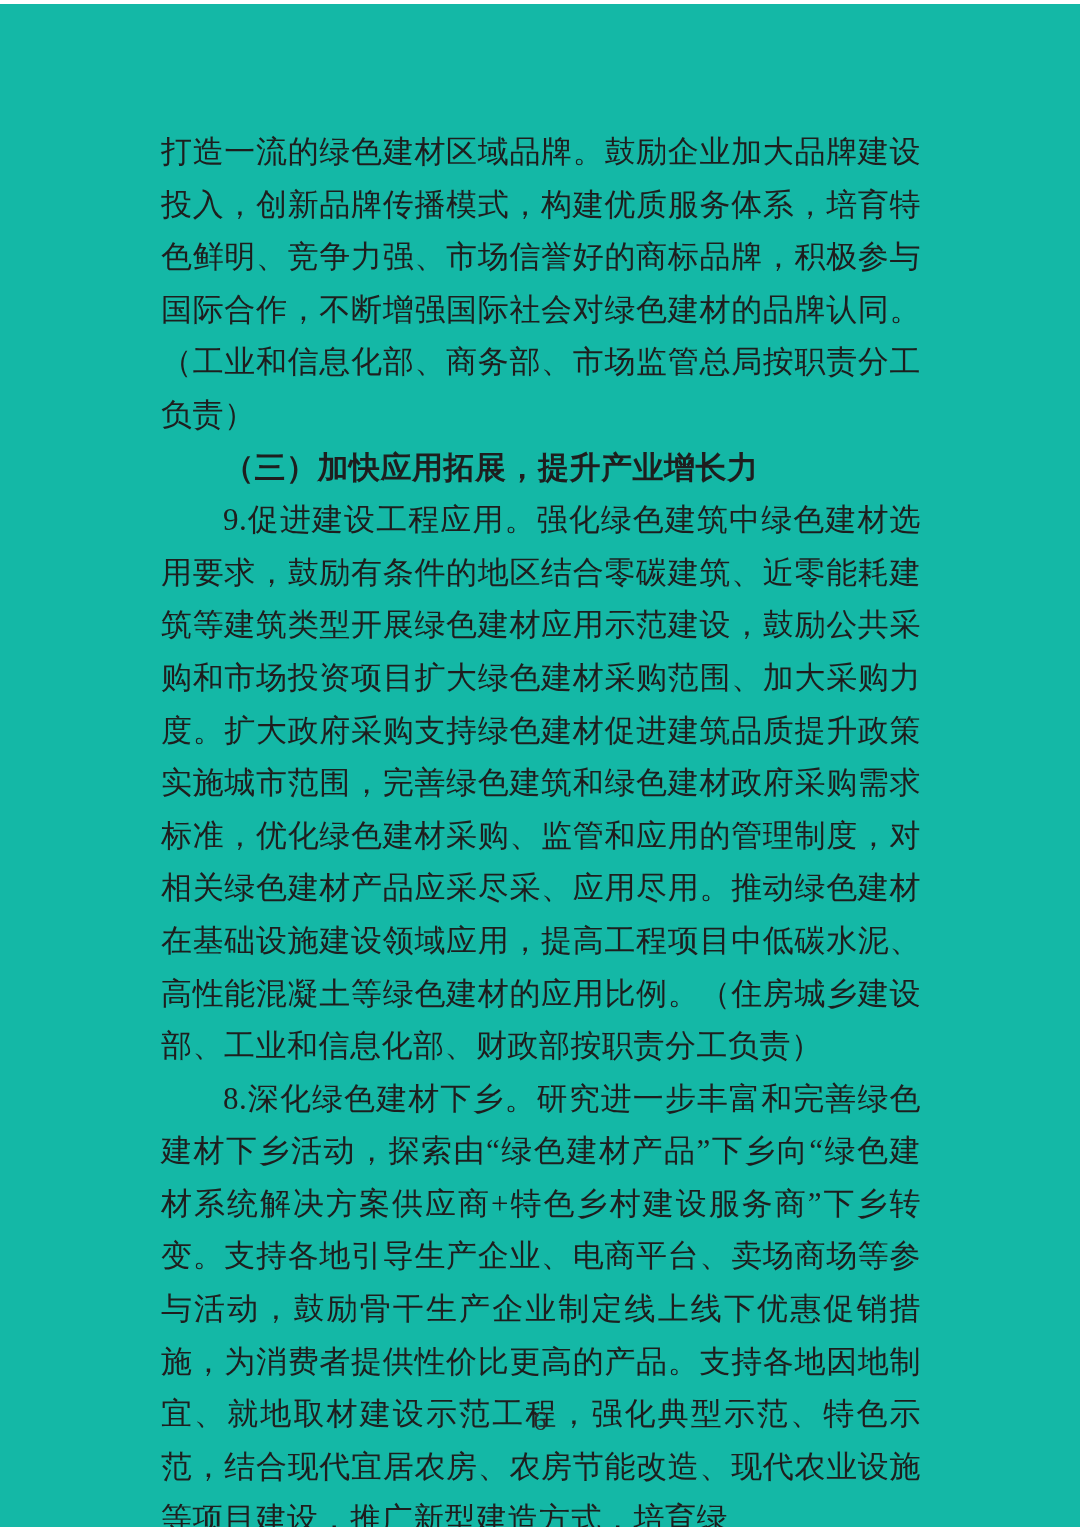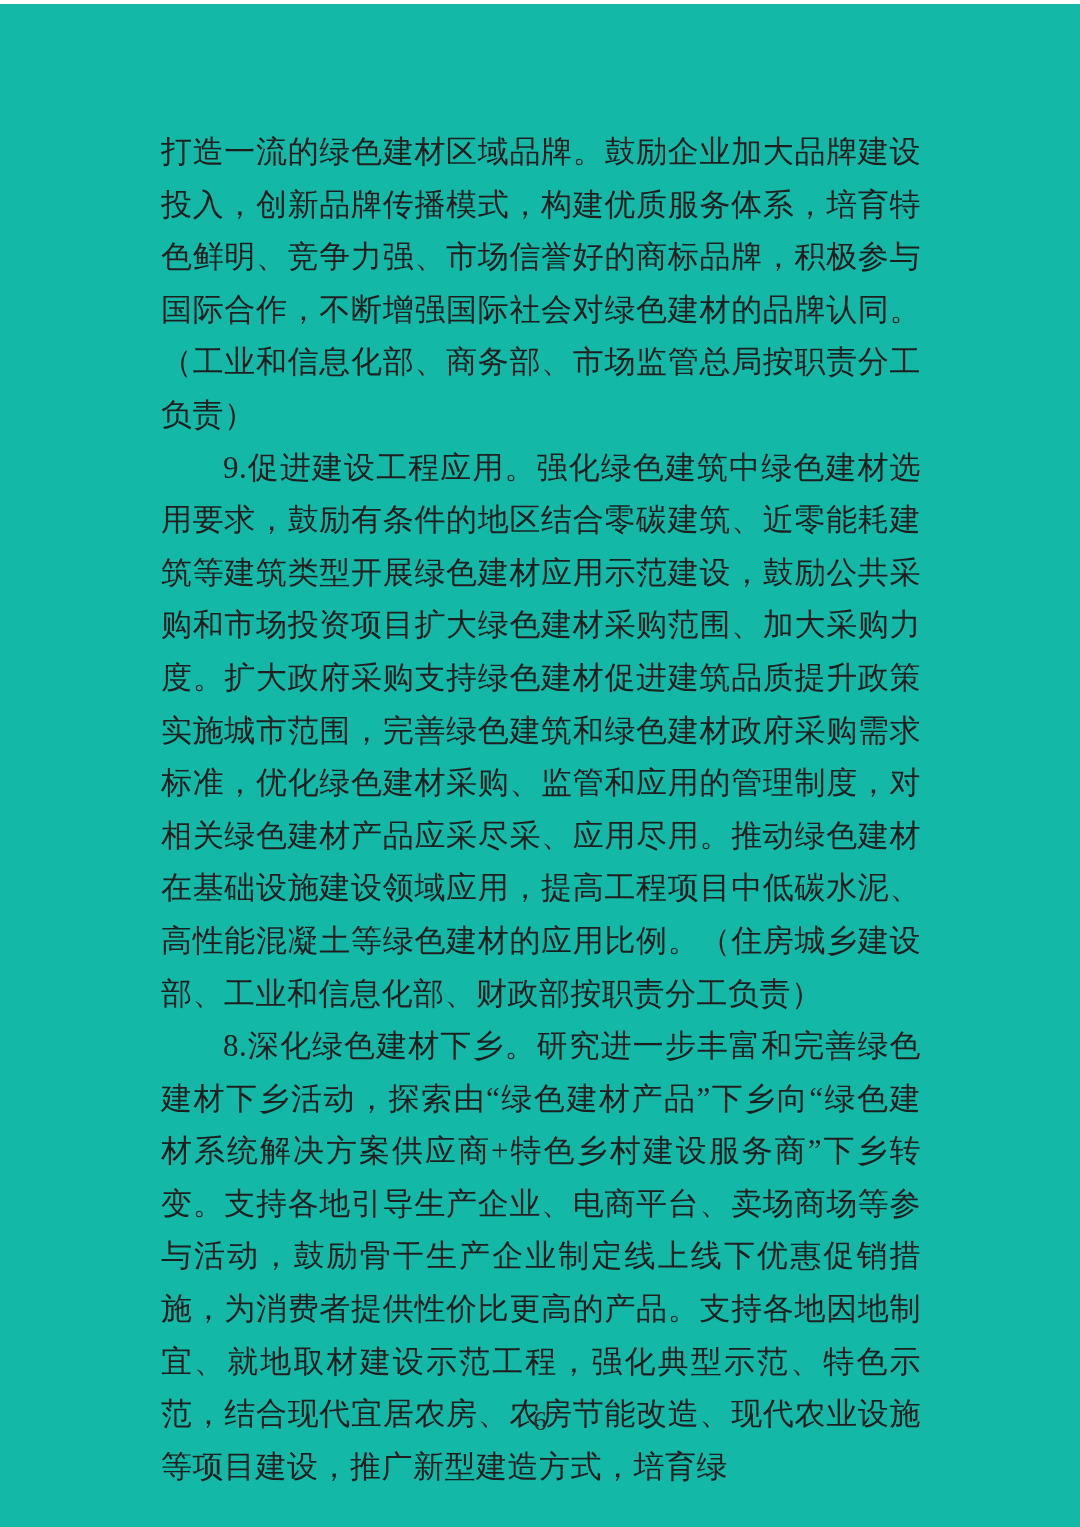--- a/index.html
+++ b/index.html
@@ -49,17 +49,18 @@
     color: #2a2a2a;
     font-family: "Liberation Serif", "DejaVu Serif", serif;
   }
 </style>
 </head>
 <body>
 
 <div class="page">
   <div class="content">
     <p>打造一流的绿色建材区域品牌。鼓励企业加大品牌建设投入，创新品牌传播模式，构建优质服务体系，培育特色鲜明、竞争力强、市场信誉好的商标品牌，积极参与国际合作，不断增强国际社会对绿色建材的品牌认同。（工业和信息化部、商务部、市场监管总局按职责分工负责）</p>
+    <p class="indent section-heading">（三）加快应用拓展，提升产业增长力</p>
     <p class="indent">9.促进建设工程应用。强化绿色建筑中绿色建材选用要求，鼓励有条件的地区结合零碳建筑、近零能耗建筑等建筑类型开展绿色建材应用示范建设，鼓励公共采购和市场投资项目扩大绿色建材采购范围、加大采购力度。扩大政府采购支持绿色建材促进建筑品质提升政策实施城市范围，完善绿色建筑和绿色建材政府采购需求标准，优化绿色建材采购、监管和应用的管理制度，对相关绿色建材产品应采尽采、应用尽用。推动绿色建材在基础设施建设领域应用，提高工程项目中低碳水泥、高性能混凝土等绿色建材的应用比例。（住房城乡建设部、工业和信息化部、财政部按职责分工负责）</p>
     <p class="indent">8.深化绿色建材下乡。研究进一步丰富和完善绿色建材下乡活动，探索由“绿色建材产品”下乡向“绿色建材系统解决方案供应商+特色乡村建设服务商”下乡转变。支持各地引导生产企业、电商平台、卖场商场等参与活动，鼓励骨干生产企业制定线上线下优惠促销措施，为消费者提供性价比更高的产品。支持各地因地制宜、就地取材建设示范工程，强化典型示范、特色示范，结合现代宜居农房、农房节能改造、现代农业设施等项目建设，推广新型建造方式，培育绿</p>
   </div>
   <div class="page-footer">6</div>
 </div>
 
 </body></html>

